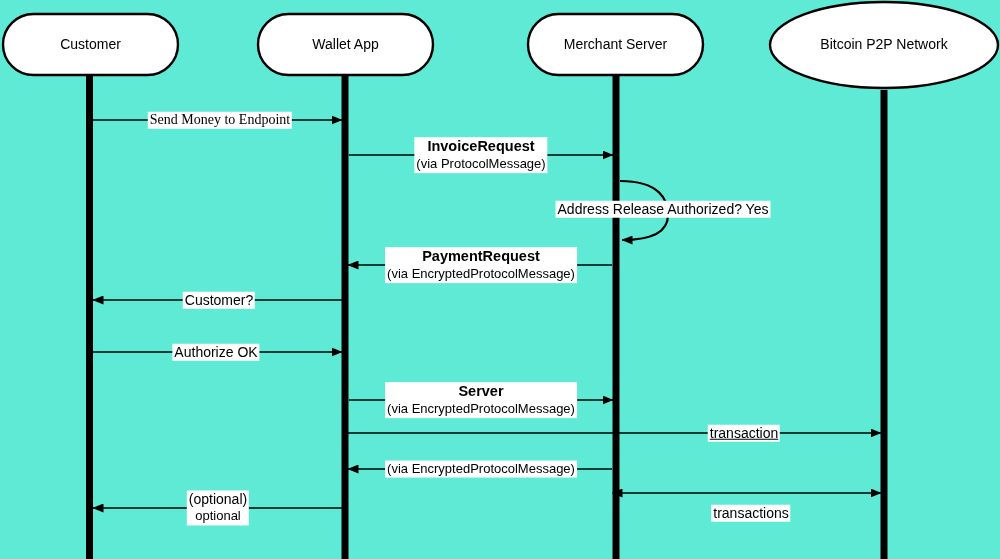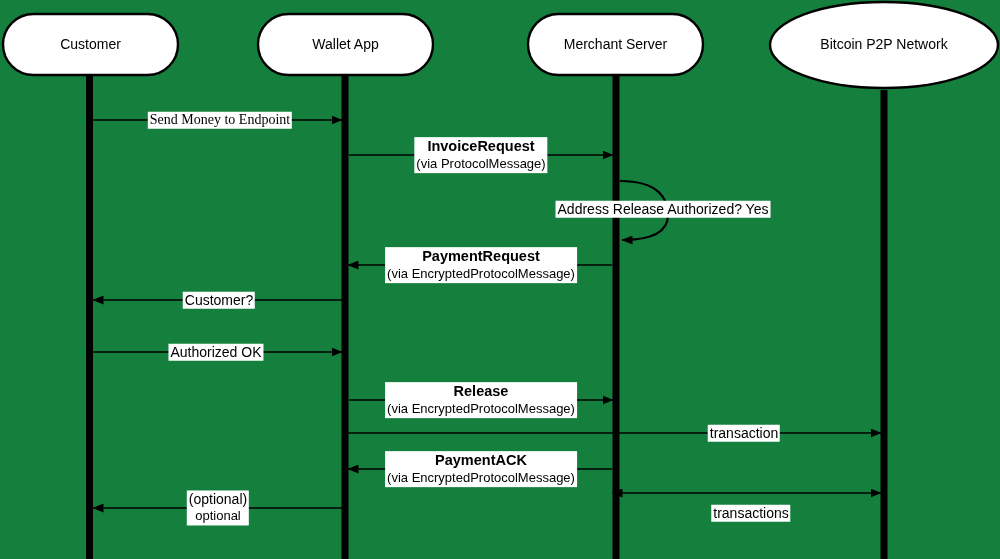--- a/index.html
+++ b/index.html
@@ -7,21 +7,21 @@
     padding: 0;
     background: #ffffff;
   }
   body {
     font-family: "Liberation Sans", sans-serif;
   }
   #diagram-root {
     position: relative;
     width: 1000px;
     height: 559px;
-    background: #15803d;
+    background: #5eead4;
     overflow: hidden;
   }
   svg.layer {
     position: absolute;
     left: 0;
     top: 0;
     width: 1000px;
     height: 559px;
   }
   .actor-shape {
@@ -179,34 +179,33 @@
   <div class="msg-text two-line" style="left:481px; top:265px;text-align:center;">
     <span class="primary bold">PaymentRequest</span>
     <span class="secondary">(via EncryptedProtocolMessage)</span>
   </div>
 
   <div class="msg-text" style="left:219px; top:300px;">
     <span class="primary">Customer?</span>
   </div>
 
   <div class="msg-text" style="left:216px; top:352px;">
-    <span class="primary">Authorized OK</span>
+    <span class="primary">Authorize OK</span>
   </div>
 
   <div class="msg-text two-line" style="left:481px; top:400px;">
-    <span class="primary bold">Release</span>
+    <span class="primary bold">Server</span>
     <span class="secondary">(via EncryptedProtocolMessage)</span>
   </div>
 
-  <div class="msg-text" style="left:744px; top:433px;">
+  <div class="msg-text" style="left:744px; top:433px;text-decoration:underline;">
     <span class="primary">transaction</span>
   </div>
 
   <div class="msg-text two-line" style="left:481px; top:469px;">
-    <span class="primary bold">PaymentACK</span>
     <span class="secondary">(via EncryptedProtocolMessage)</span>
   </div>
 
   <div class="msg-text" style="left:751px; top:493px;margin-top:20px;">
     <span class="primary">transactions</span>
   </div>
 
   <div class="msg-text two-line" style="left:218px; top:508px;">
     <span class="primary">(optional)</span>
     <span class="secondary">optional</span>

